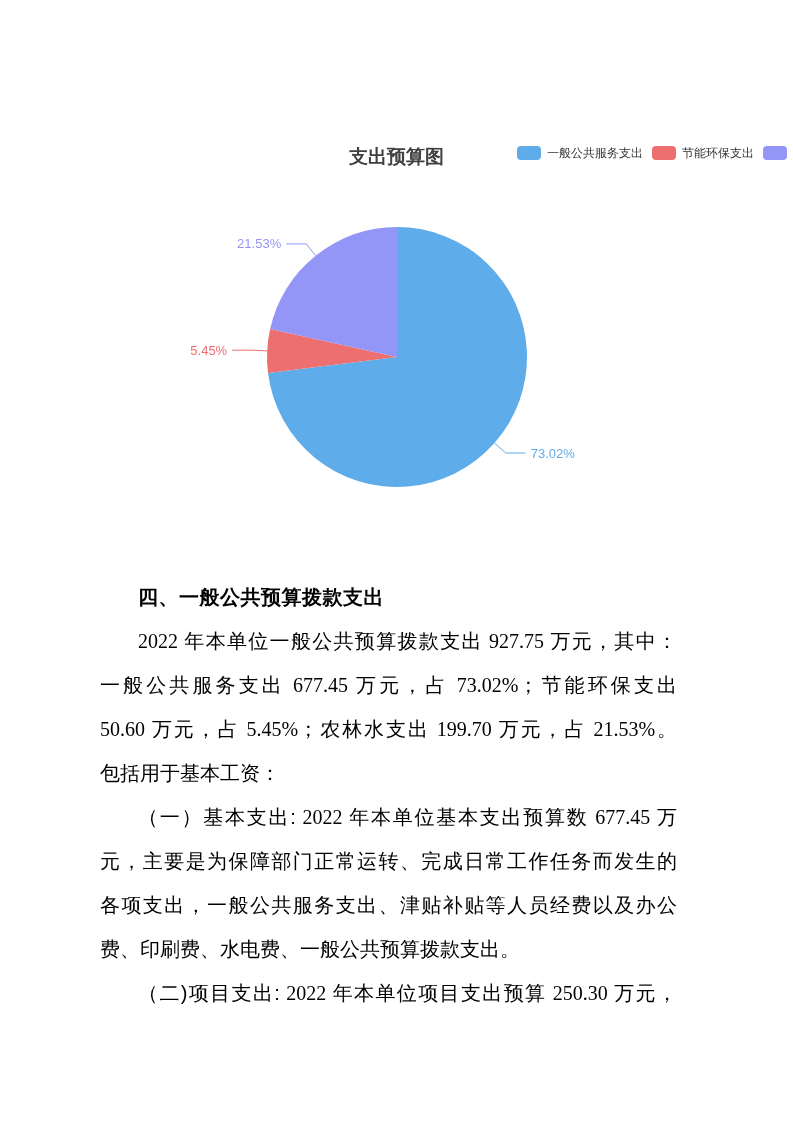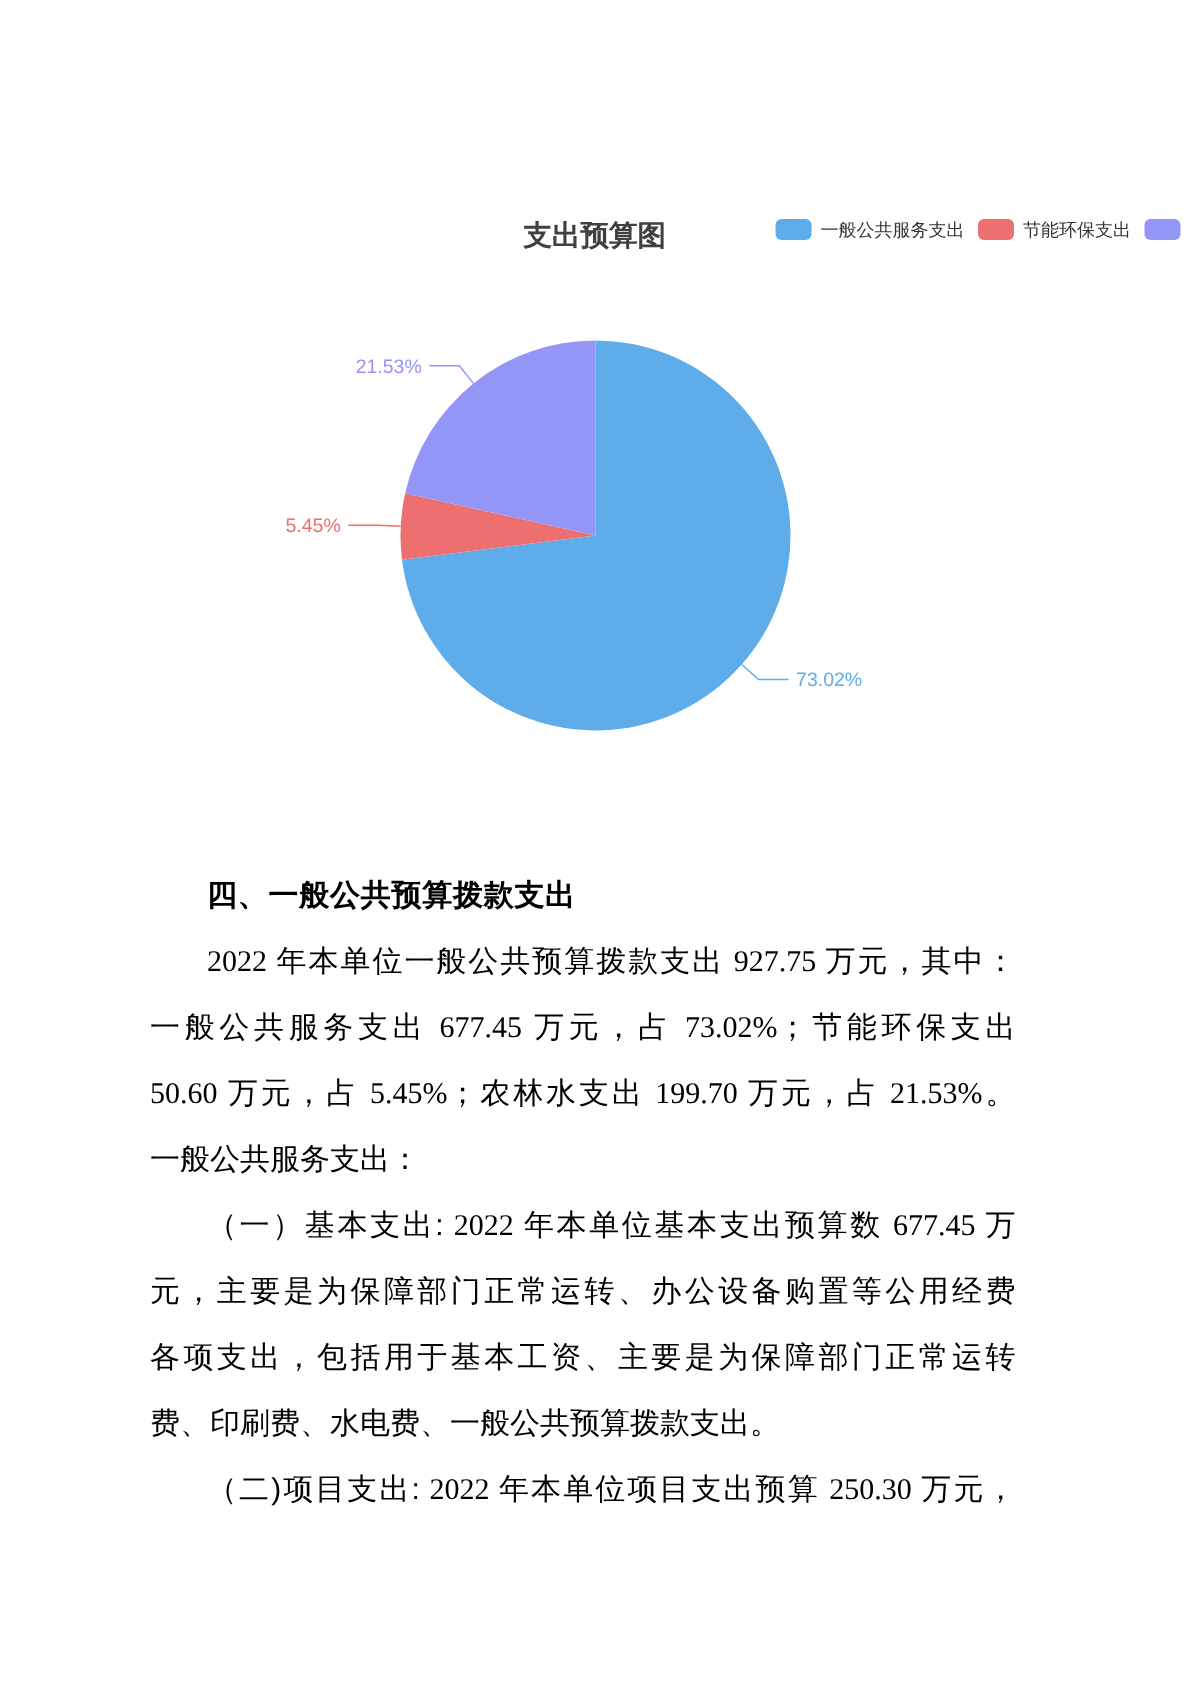--- a/index.html
+++ b/index.html
@@ -58,22 +58,22 @@
       <polyline points="315.6,255.6 306.2,243.9 286.2,243.9" fill="none" stroke="#9496f7" stroke-width="1"></polyline>
       <text x="281.2" y="248.4" fill="#9496f7" text-anchor="end" font-size="13" font-family="&quot;Liberation Sans&quot;,&quot;DejaVu Sans&quot;,sans-serif">21.53%</text>
     </svg>
 
   <div class="doc">
     <h2 class="heading">四、一般公共预算拨款支出</h2>
     <div>
         <div class="doc-line justify indent">2022 年本单位一般公共预算拨款支出 927.75 万元，其中：</div>
         <div class="doc-line justify">一般公共服务支出 677.45 万元，占 73.02%；节能环保支出</div>
         <div class="doc-line justify">50.60 万元，占 5.45%；农林水支出 199.70 万元，占 21.53%。</div>
-        <div class="doc-line">一般公共服务支出：</div>
+        <div class="doc-line">包括用于基本工资：</div>
         <div class="doc-line justify indent"><b>（一）基本支出:</b> 2022 年本单位基本支出预算数 677.45 万</div>
-        <div class="doc-line justify">元，主要是为保障部门正常运转、办公设备购置等公用经费</div>
-        <div class="doc-line justify">各项支出，包括用于基本工资、主要是为保障部门正常运转</div>
+        <div class="doc-line justify">元，主要是为保障部门正常运转、完成日常工作任务而发生的</div>
+        <div class="doc-line justify">各项支出，一般公共服务支出、津贴补贴等人员经费以及办公</div>
         <div class="doc-line">费、印刷费、水电费、一般公共预算拨款支出。</div>
         <div class="doc-line justify indent"><b>（二)项目支出:</b> 2022 年本单位项目支出预算 250.30 万元，</div>
       </div>
   </div>
 
 </div>
 
 </body></html>

